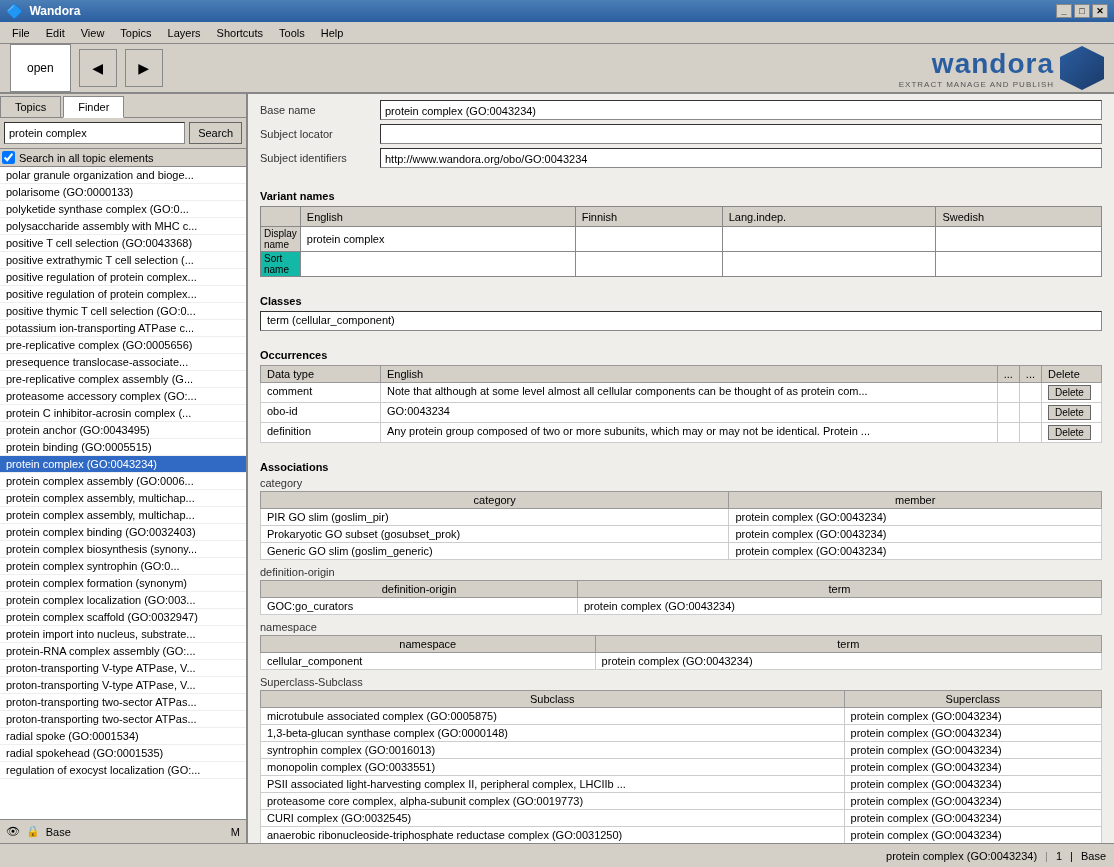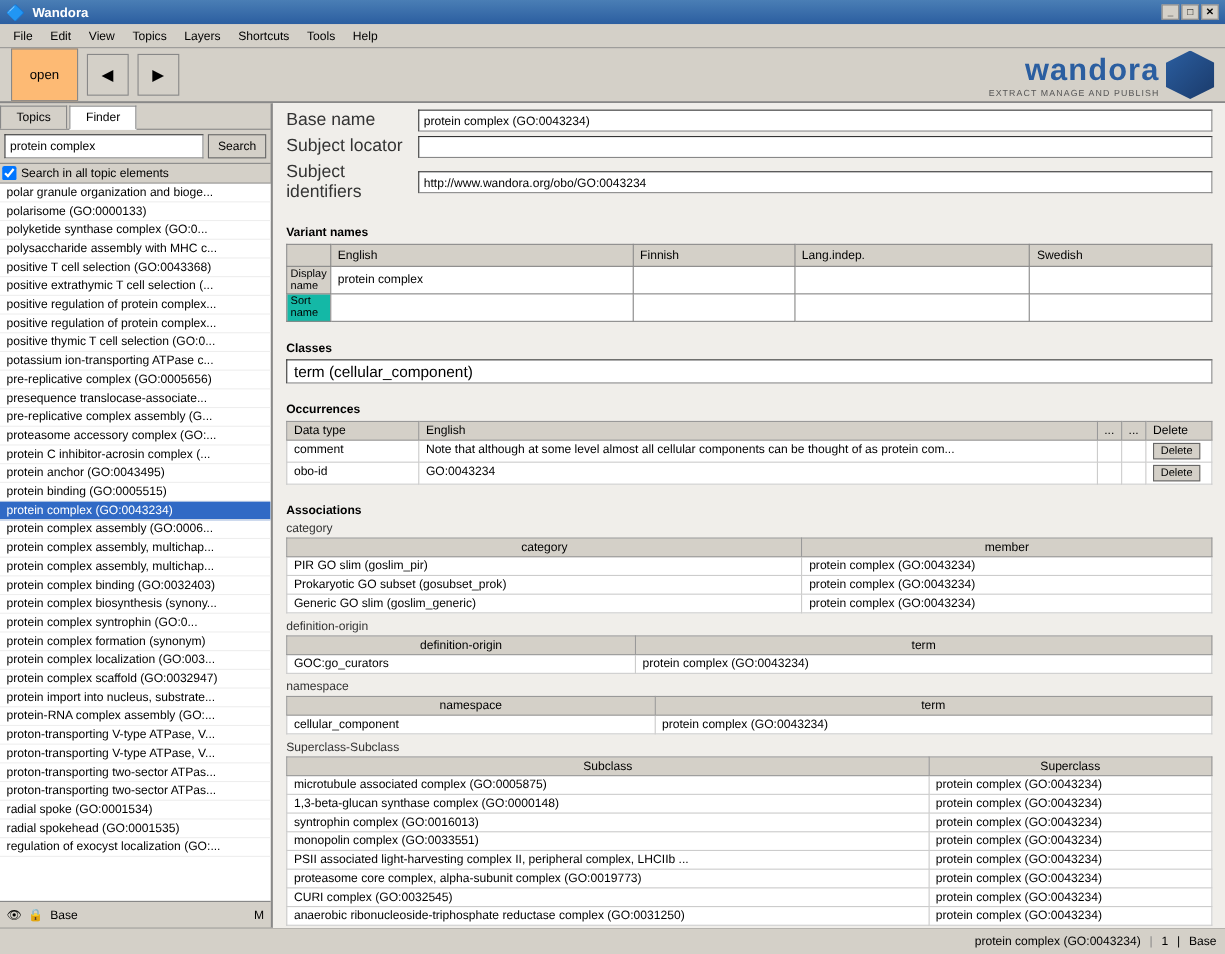--- a/index.html
+++ b/index.html
@@ -46,21 +46,21 @@
     #toolbar {
       background: #d4d0c8;
       height: 50px;
       display: flex;
       align-items: center;
       padding: 0 10px;
       border-bottom: 2px solid #888;
       gap: 8px;
     }
     .toolbar-btn {
-      background: #fdba74;
+      background: #ffffff;
       border: 1px solid #888;
       padding: 16px 16px;
       cursor: pointer;
       font-size: 12px;
       height: 48px;
     }
     .nav-btn {
       width: 38px; height: 38px;
       background: #d4d0c8;
       border: 1px solid #888;
@@ -189,21 +189,21 @@
     }
 
     .field-row {
       display: flex;
       align-items: center;
       margin-bottom: 4px;
     }
     .field-label {
       width: 120px;
       min-width: 120px;
-      font-size: 16px;
+      font-size: 11px;
       color: #333;
     }
     .field-value {
       flex: 1;
       background: white;
       border: 1px inset #888;
       height: 20px;
       padding: 0 4px;
       font-size: 11px;
       line-height: 20px;
@@ -234,21 +234,21 @@
       border: 1px solid #888;
       padding: 2px 6px;
       height: 20px;
     }
 
     
     .classes-box {
       background: white;
       border: 1px inset #888;
       padding: 2px 6px;
-      font-size: 14px;
+      font-size: 11px;
       min-height: 20px;
     }
 
     
     .occ-table {
       width: 100%;
       border-collapse: collapse;
       font-size: 11px;
     }
     .occ-table th {
@@ -491,20 +491,27 @@
     <td></td>
     <td><button class="delete-btn">Delete</button></td>
   </tr>
             <tr>
     <td>obo-id</td>
     <td>GO:0043234</td>
     <td></td>
     <td></td>
     <td><button class="delete-btn">Delete</button></td>
   </tr>
+            <tr>
+    <td>definition</td>
+    <td>Any protein group composed of two or more subunits, which may or may not be identical. Protein ...</td>
+    <td></td>
+    <td></td>
+    <td><button class="delete-btn">Delete</button></td>
+  </tr>
           </tbody>
       </table>
     </div>
 
     <div class="section">
       <div class="section-header">Associations</div>
 
       <div class="assoc-label">category</div>
       <table class="assoc-table">
         <thead>

